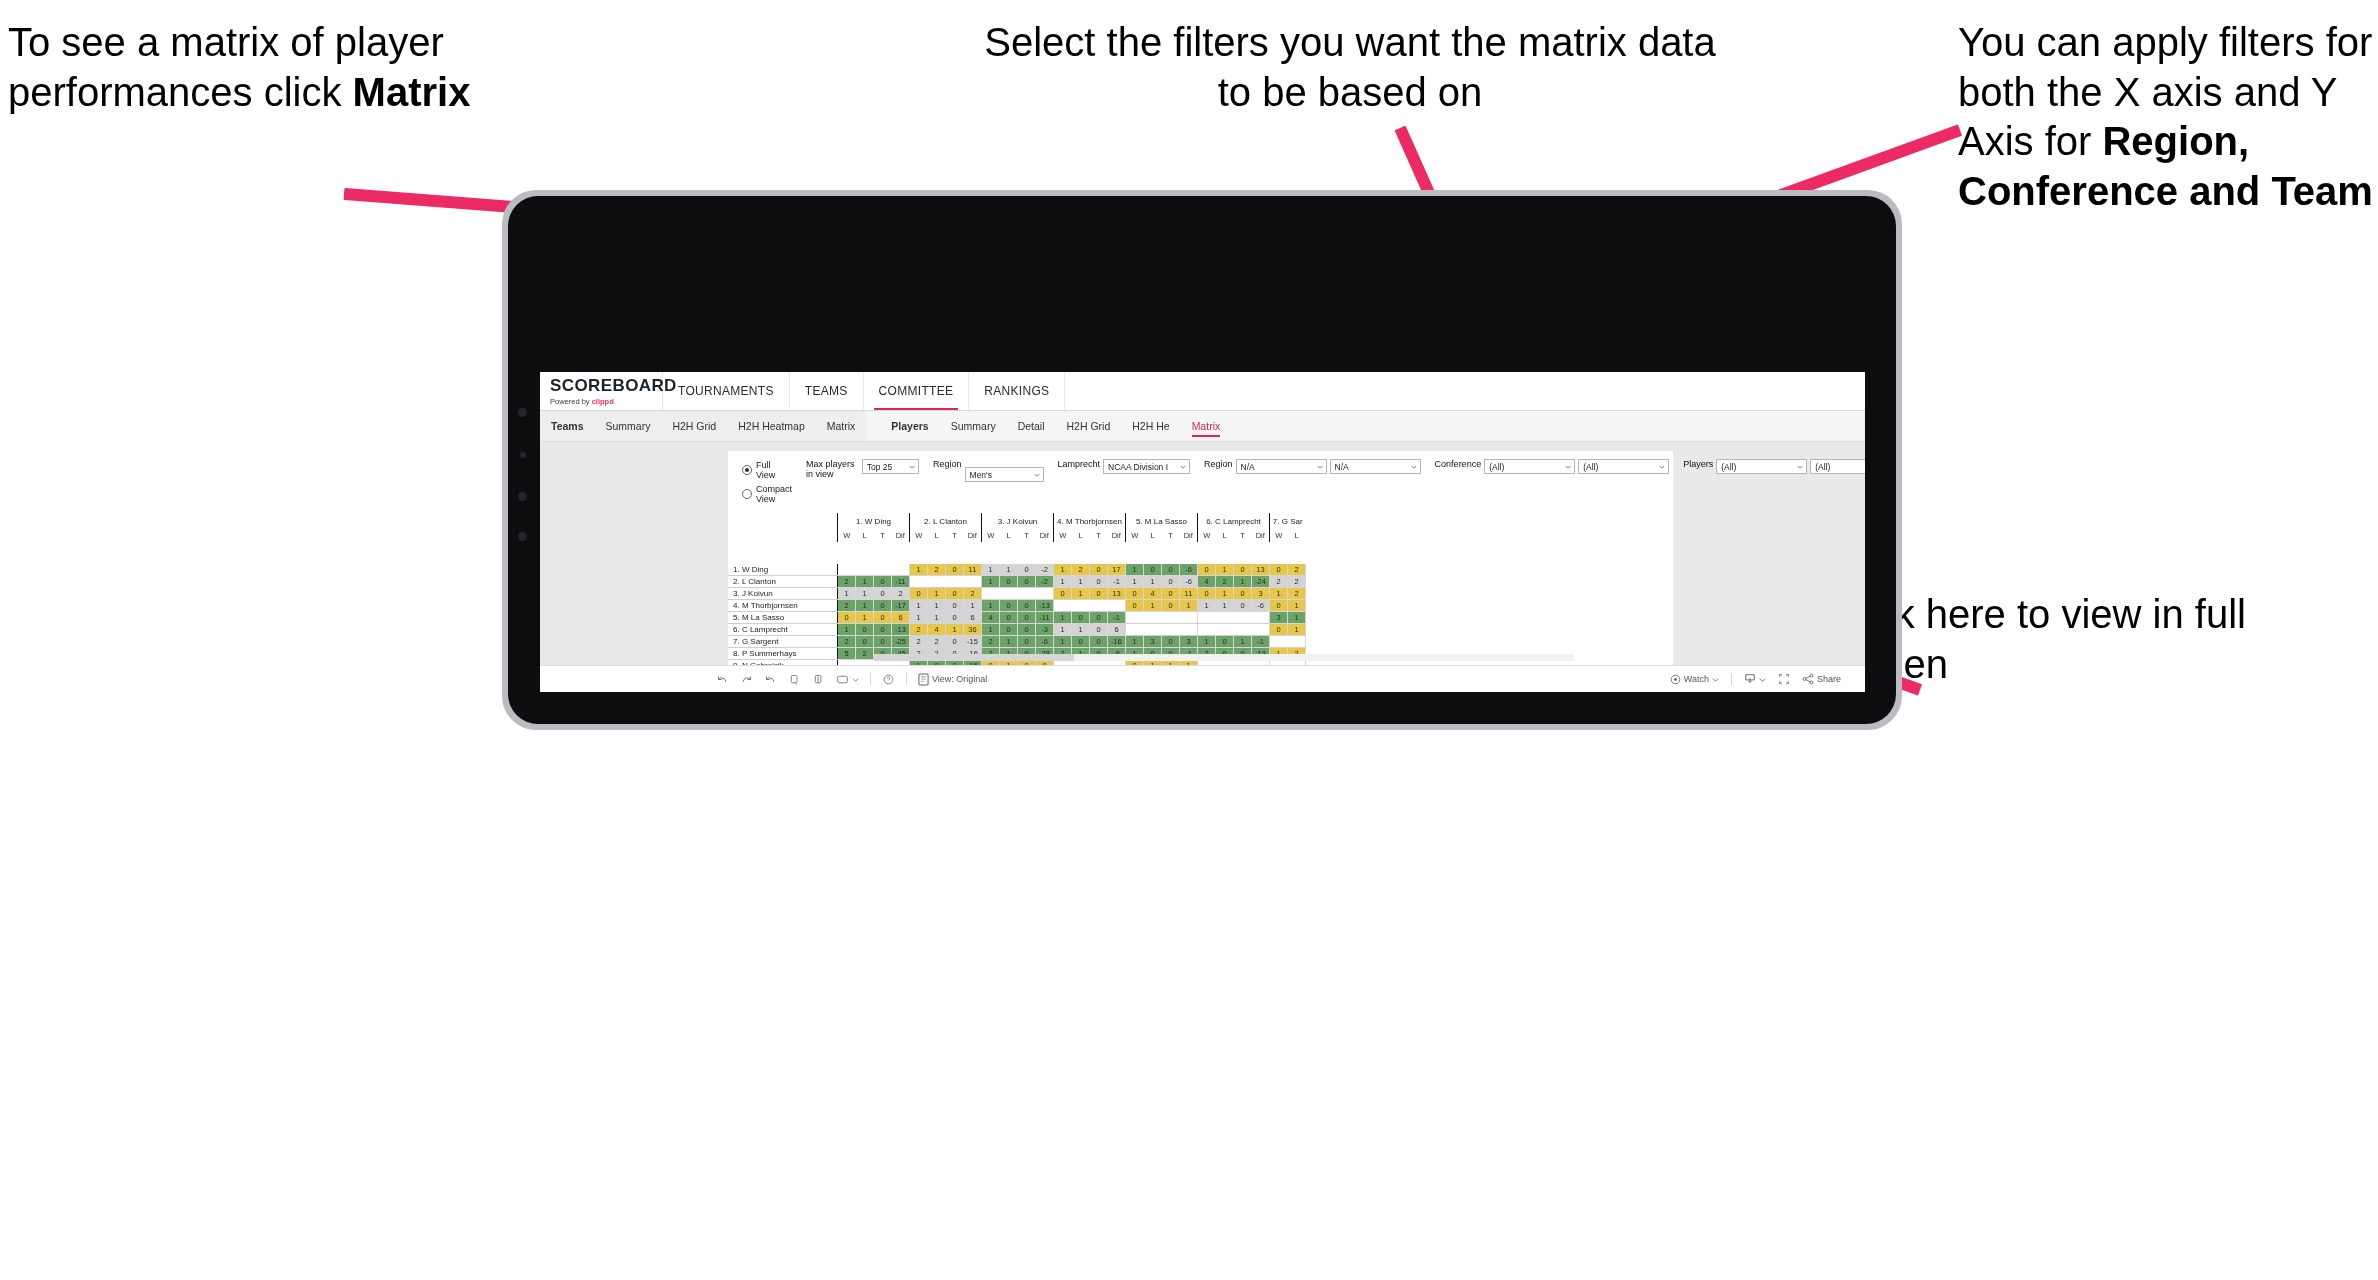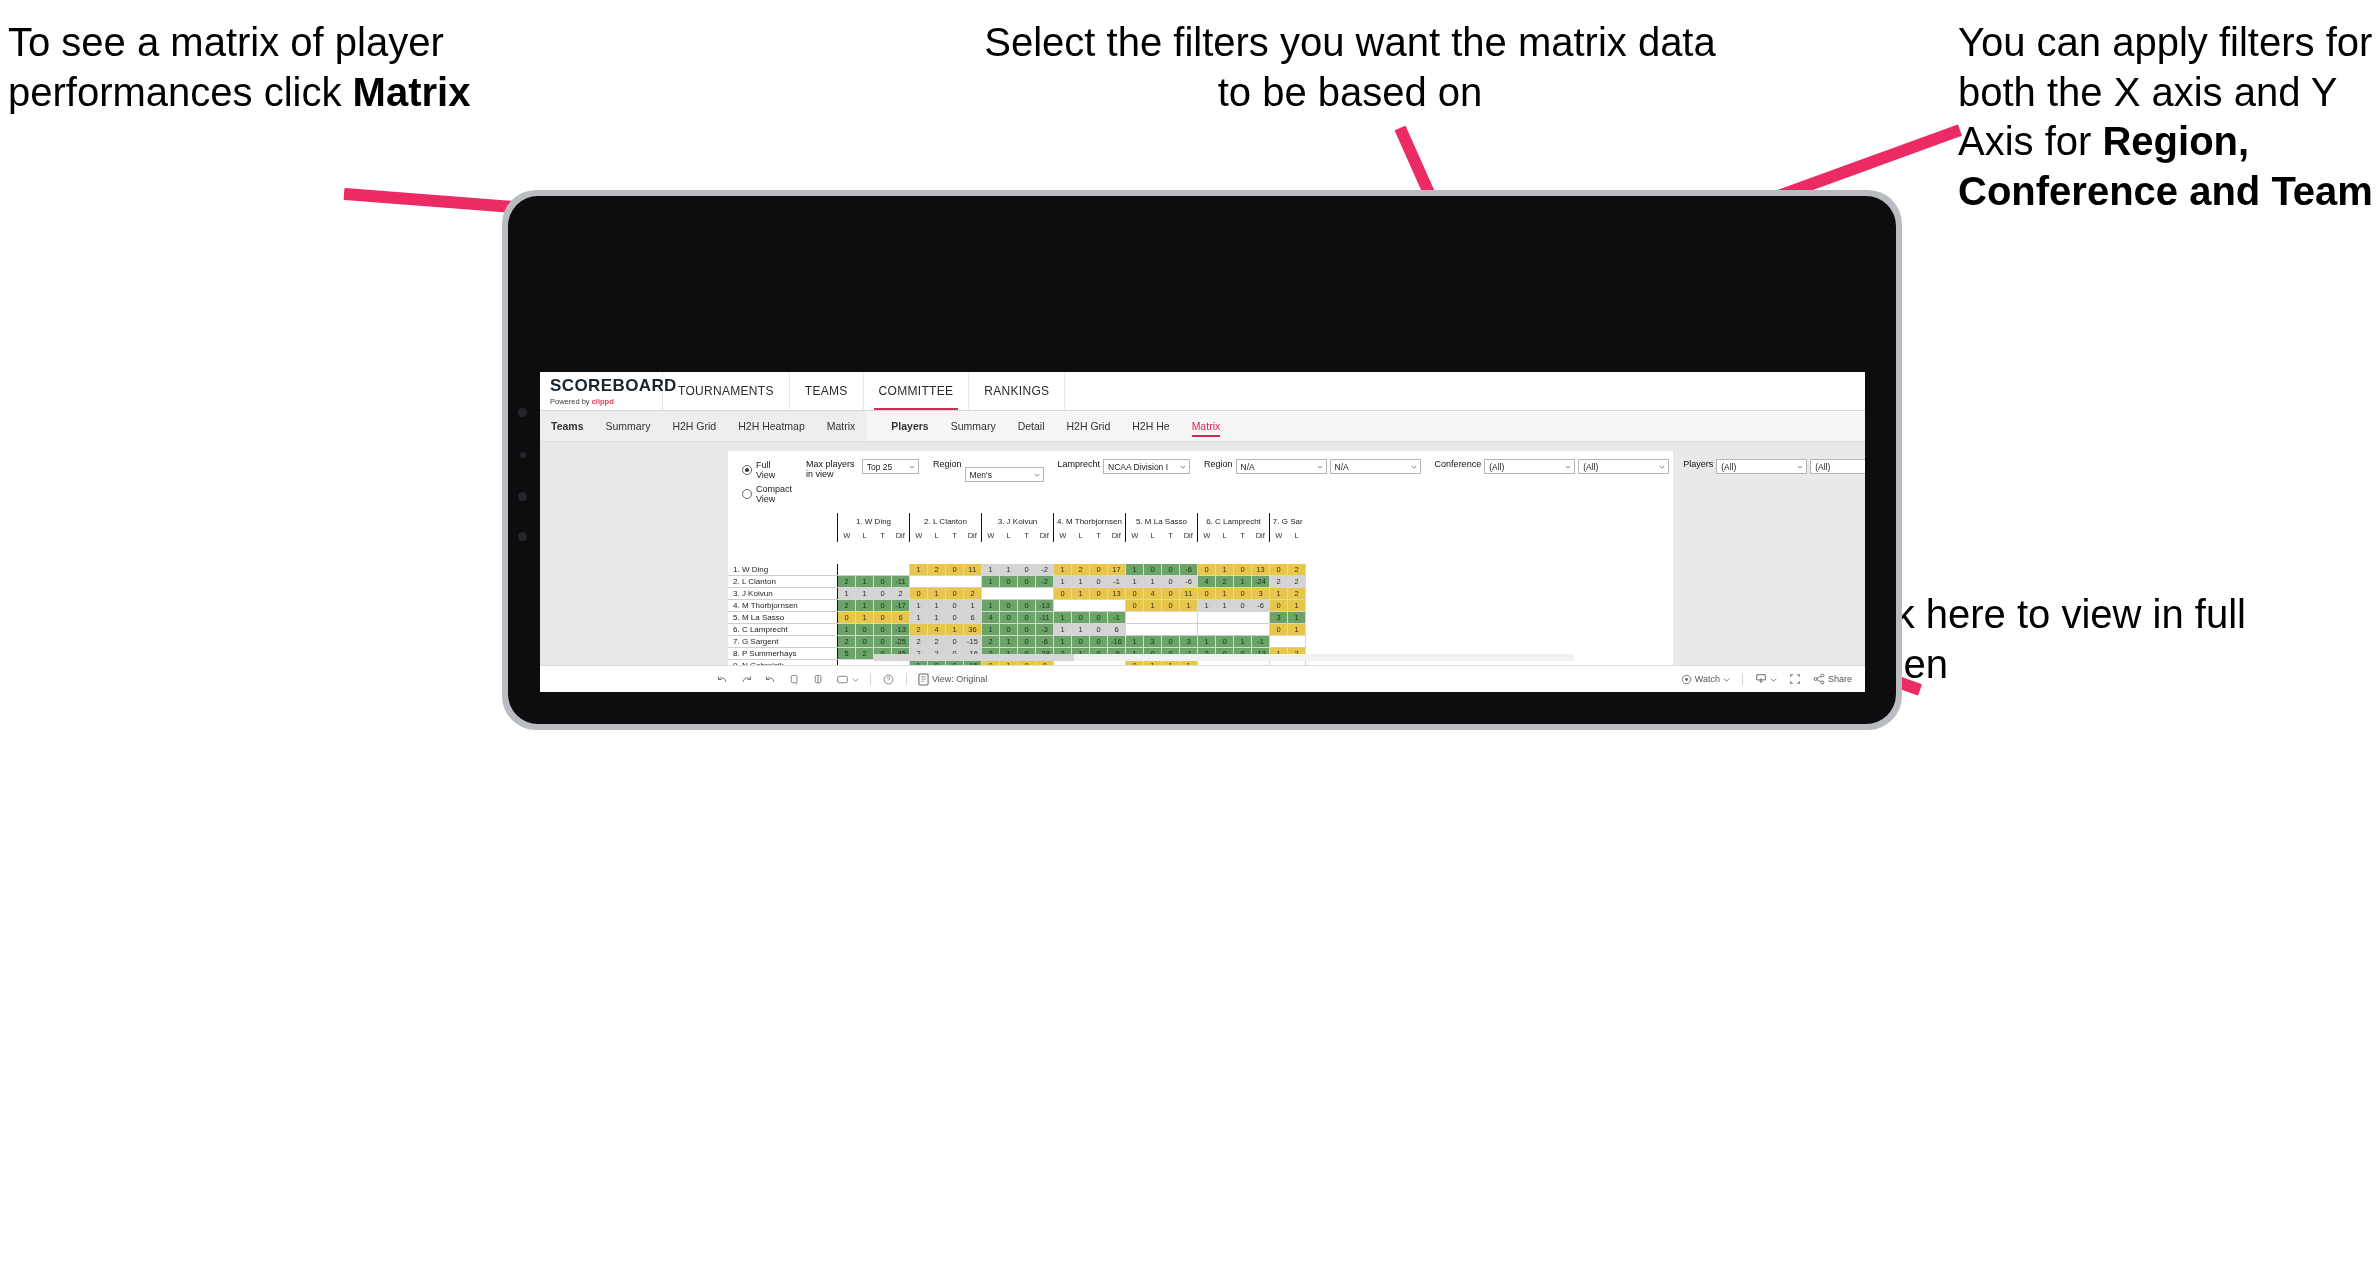--- a/index.html
+++ b/index.html
@@ -79,21 +79,21 @@
   td.g{background:#6ba368;color:#20331f;}
   td.y{background:#e6c64b;color:#3a3113;}
   td.n{background:#d4d4d4;color:#2b2b2b;}
   th.vline{border-left:1px solid #111;}
 
   .hscroll{position:absolute;left:146px;bottom:6px;width:700px;height:7px;background:#f2f2f2;}
   .hscroll .thumb{position:absolute;left:0;top:0;width:200px;height:7px;background:#d6d6d6;}
   .toolbar{position:absolute;left:0;bottom:0;width:1325px;height:26px;background:#fff;border-top:1px solid #dcdcdc;
            display:flex;align-items:center;font-size:9px;color:#3a3a3a;}
   .tb-left{display:flex;align-items:center;gap:11px;padding-left:176px;justify-content:flex-end;}
-  .tb-right{margin-left:auto;display:flex;align-items:center;gap:12px;padding-right:13px;}
+  .tb-right{margin-left:auto;display:flex;align-items:center;gap:12px;padding-right:24px;}
   .tbi{display:inline-flex;align-items:center;gap:3px;color:#555;}
   .divider{width:1px;height:12px;background:#d5d5d5;}
   svg{display:block;}
 </style>
 </head>
 <body>
 
 <div class="anno" id="anno-matrix"><span>To see a matrix of player performances click </span><b>Matrix</b></div>
 
 <div class="anno" id="anno-filters">Select the filters you want the matrix data to be based on</div>

